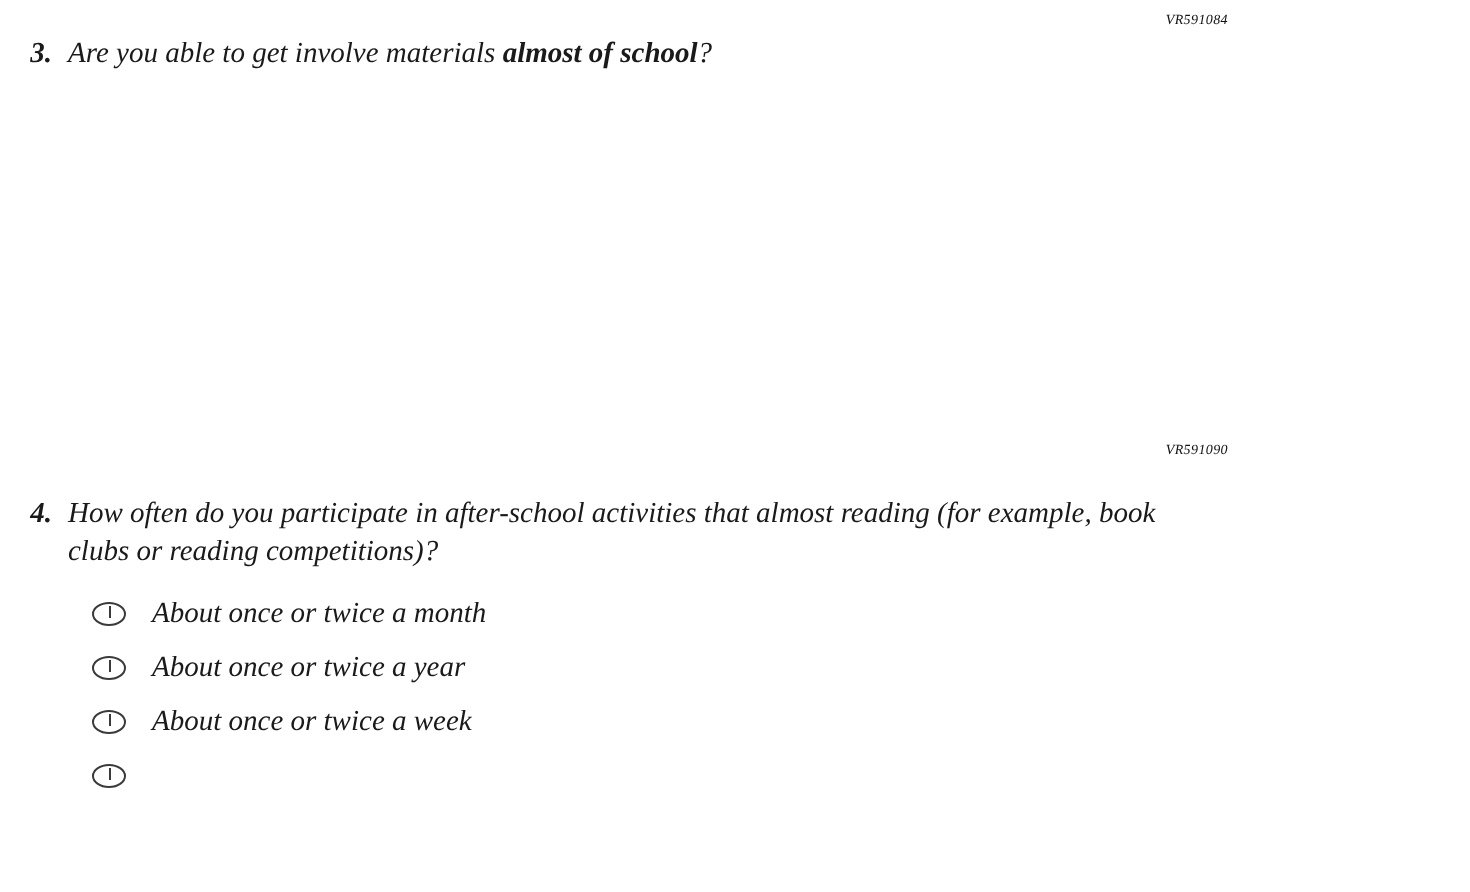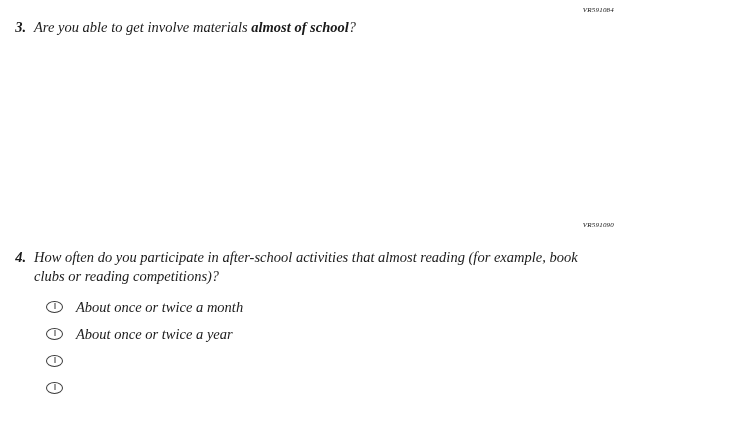--- a/index.html
+++ b/index.html
@@ -124,20 +124,21 @@
       <div class="option">
         <span class="bubble"></span>
         <span class="option-label">About once or twice a month</span>
       </div>
       <div class="option">
         <span class="bubble"></span>
         <span class="option-label">About once or twice a year</span>
       </div>
       <div class="option">
         <span class="bubble"></span>
+        <span class="option-label">About once or twice a week</span>
       </div>
       <div class="option">
         <span class="bubble"></span>
       </div>
     </div>
   </div>
 
 </div>
 
 </body></html>

